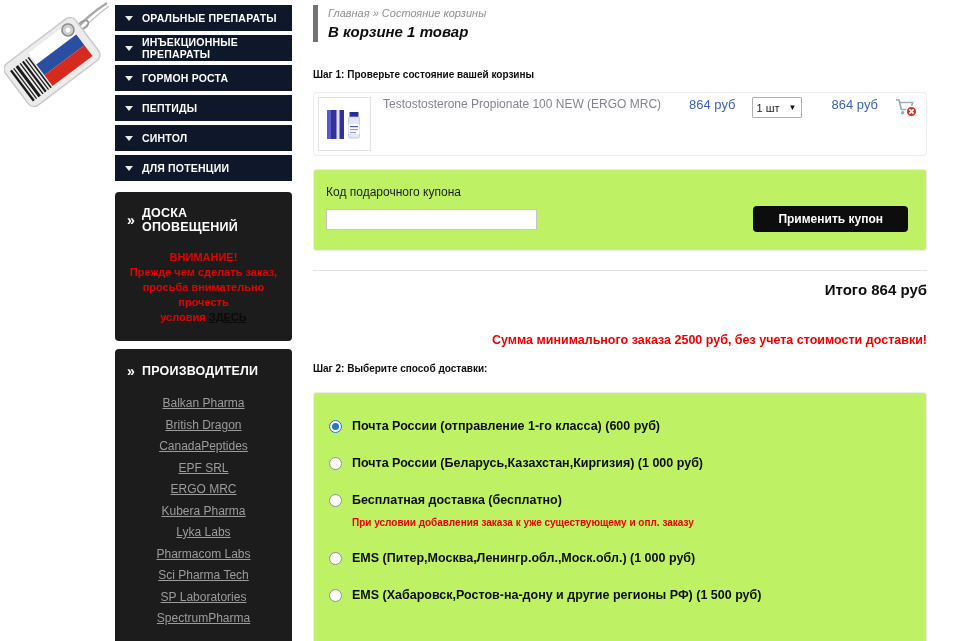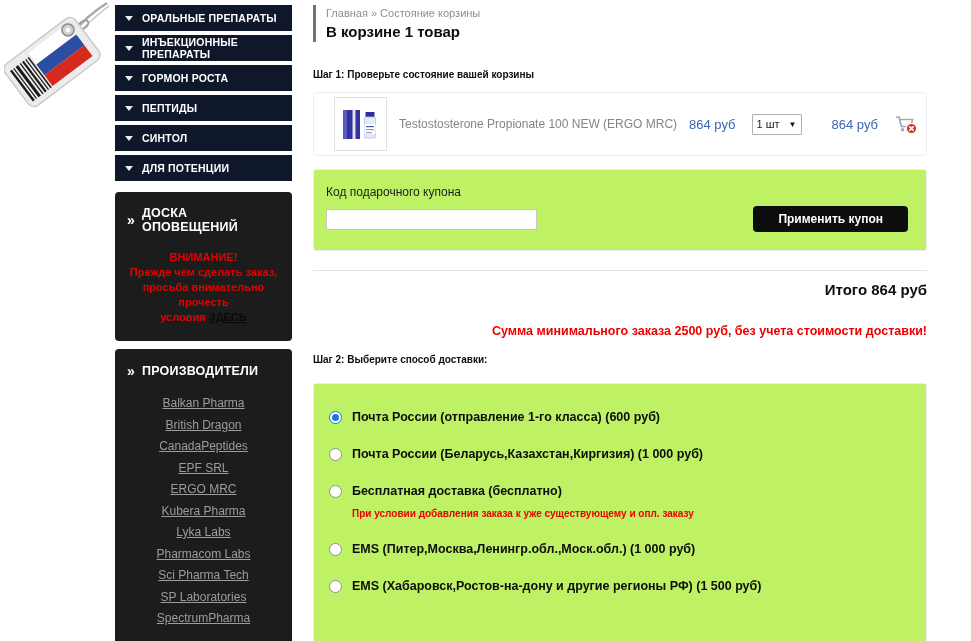--- a/index.html
+++ b/index.html
@@ -32,28 +32,28 @@
   .warning-block { margin-top:16px; text-align:center; color:#e50000; font-weight:bold; font-size:11px; line-height:15px; }
   .here-link { color:#0a0a0a; text-decoration:underline; cursor:pointer; }
   .producers-box { margin-top:8px; padding-bottom:30px; min-height:330px; }
   .producer-links { margin-top:14px; }
   .producer-link {
     display:block; text-align:center; color:#9c9c9c; font-size:12px;
     line-height:21.5px; text-decoration:underline; cursor:pointer;
   }
   
   .main { position:absolute; left:313px; top:5px; width:614px; }
-  .breadcrumb-block { border-left:3px solid #737373; padding:2px 0 2px 10px; }
+  .breadcrumb-block { border-left:5px solid #737373; padding:2px 0 2px 10px;font-style:italic; }
   .bc-path { color:#8e8e8e; font-size:11px; cursor:pointer; }
   .bc-title { color:#0d0d0d; font-size:15px; font-weight:bold; margin-top:4px; }
   .step-title { margin-top:27px; font-size:10px; font-weight:bold; color:#0d0d0d; }
   
   .product-row {
     margin-top:12px; border:1px solid #ededed; border-radius:4px;
-    height:64px; display:flex; align-items:center; padding:4px 8px 4px 20px;
+    height:64px; display:flex; align-items:flex-start; padding:4px 8px 4px 4px;
   }
   .thumb {
     width:53px; height:54px; border:1px solid #e2e2e2; background:#fff;
     display:flex; align-items:center; justify-content:center; margin-right:12px; flex:none; cursor:pointer;
   }
   .p-name { flex:1; color:#84848e; font-size:12px; cursor:pointer; }
   .p-price { color:#3d63b8; font-size:13px; white-space:nowrap; }
   .qty-select {
     width:50px; height:21px; border:1px solid #b0b0b0; background:#fff; border-radius:1px;
     display:flex; align-items:center; justify-content:space-between;
@@ -69,21 +69,21 @@
   .coupon-label { font-size:12px; color:#1d1d1d; }
   .coupon-row { display:flex; justify-content:space-between; align-items:center; margin-top:7px; }
   .coupon-input { width:211px; height:21px; border:1px solid #c6c6c6; background:#fff; font-size:12px; padding:0 5px; outline:none; }
   .apply-btn {
     background:#0d0d0d; color:#fff; font-weight:bold; font-size:12px;
     border:none; border-radius:4px; padding:6px 25px; cursor:pointer;
     font-family:"Liberation Sans", sans-serif;
   }
   .divider { margin-top:19px; border-top:1px solid #e3e3e3; }
   .total-row { margin-top:10px; text-align:right; font-size:15px; font-weight:bold; color:#0d0d0d; }
-  .min-warning { margin-top:26px; text-align:right; color:#ee0000; font-size:12.5px; font-weight:bold; }
+  .min-warning { margin-top:35px; text-align:right; color:#ee0000; font-size:12.5px; font-weight:bold; }
   .step2-title { margin-top:16px; }
   
   .delivery-panel { margin-top:18px; padding:26px 15px 30px; min-height:239px; }
   .opt-row { display:flex; align-items:flex-end; margin-bottom:23px; cursor:pointer; }
   .radio {
     width:13px; height:13px; border-radius:50%; border:1px solid #919191; background:#fff;
     margin-right:10px; flex:none; position:relative;
   }
   .radio.sel { border-color:#2476d2; }
   .radio.sel::after {

